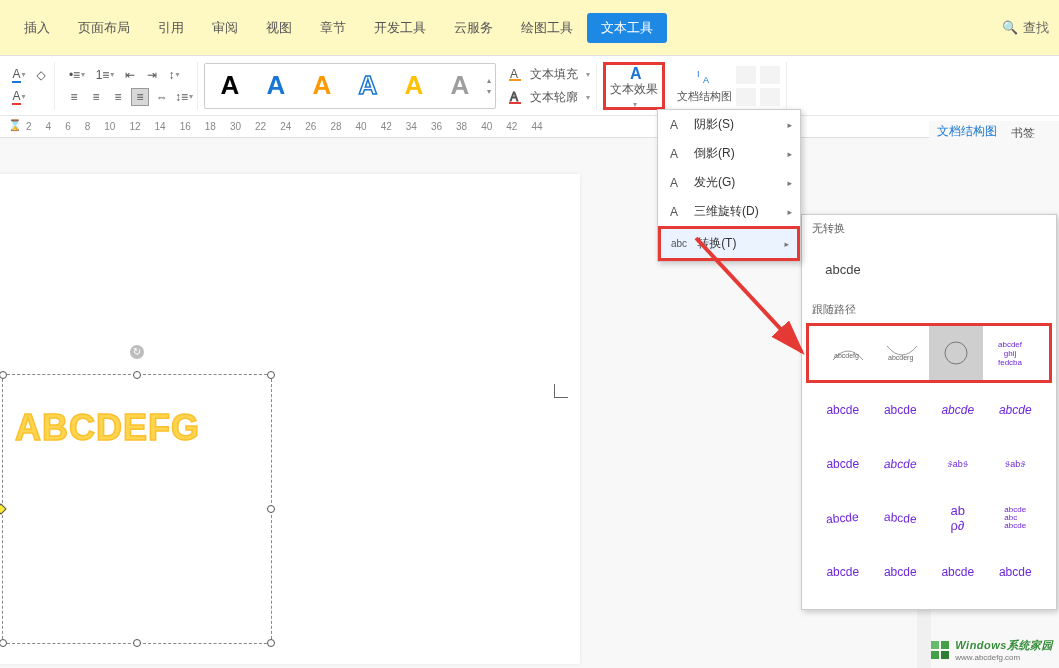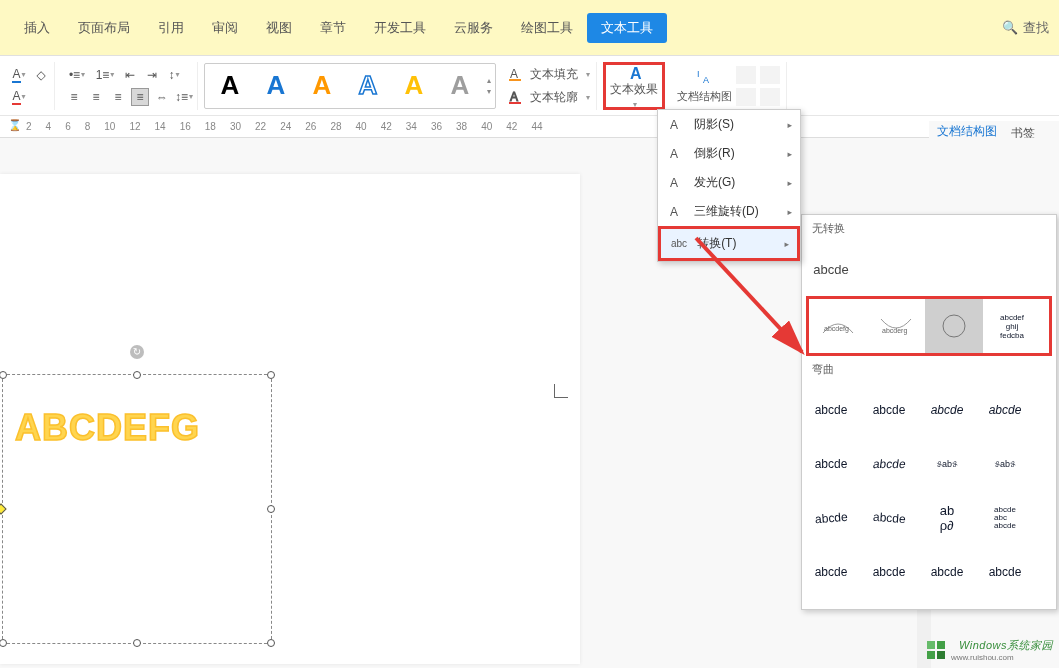--- a/index.html
+++ b/index.html
@@ -61,35 +61,35 @@
 .cursor-mark { position: absolute; left: 554px; top: 210px; width: 14px; height: 14px; border-left: 1px solid #666; border-bottom: 1px solid #666; }
 
 .dropdown-menu { position: absolute; left: 657px; top: 109px; width: 144px; background: #fff; border: 1px solid #ccc; box-shadow: 2px 2px 6px rgba(0,0,0,.2); z-index: 50; }
 .dm-item { display: flex; align-items: center; gap: 10px; padding: 6px 10px; font-size: 12px; color: #333; cursor: pointer; position: relative; }
 .dm-item.hl { border: 3px solid #e53935; background: #eaf3ff; }
 .dm-item svg { width: 16px; height: 16px; }
 .dm-item .arrow { position: absolute; right: 8px; top: 50%; transform: translateY(-50%); font-size: 9px; color: #777; }
 
 .submenu { position: absolute; left: 801px; top: 214px; width: 256px; background: #fff; border: 1px solid #ccc; box-shadow: 2px 2px 6px rgba(0,0,0,.2); z-index: 49; padding-bottom: 10px; }
 .sm-head { font-size: 11px; color: #666; padding: 6px 10px; }
-.sm-cell { width: 58px; height: 54px; display: inline-flex; align-items: center; justify-content: center; font-size: 12px; color: #0f172a; font-family: Arial; }
-.sm-row { display: flex; padding: 0 0; }
+.sm-cell { width: 58px; height: 54px; display: inline-flex; align-items: center; justify-content: center; font-size: 12px; color: #6d28d9; font-family: Arial; }
+.sm-row { display: flex; padding: 0 12px; }
 .sm-row.hl { border: 3px solid #e53935; margin: 0 4px; }
 .sm-cell.sel { background: #cfcfcf; }
 .plain { font-size: 13px; color: #444; }
 
 .red-arrow { position: absolute; z-index: 60; pointer-events: none; }
 
 .sidepanel { position: absolute; right: 0; top: 121px; width: 130px; height: 24px; display: flex; gap: 14px; font-size: 12px; color: #555; background: #f8f8f8; align-items: center; padding-left: 8px; }
 .sidepanel .active { color: #1976d2; border-bottom: 2px solid #1976d2; padding-bottom: 2px; }
 
 .scroll-track { position: absolute; right: 128px; top: 150px; width: 14px; height: 470px; background: #f0f0f0; }
 
 .watermark { position: absolute; right: 6px; bottom: 6px; font-size: 11px; color: #388e3c; display: flex; align-items: center; gap: 4px; font-family: Arial; }
-.watermark .flag { font-weight: normal; margin-left: 8px; }
+.watermark .flag { font-weight: bold; }
 .wm-main { font-style: italic; letter-spacing: 0.5px; }
 </style>
 </head>
 <body>
 
 <div class="menubar">
   <div class="tab">插入</div>
   <div class="tab">页面布局</div>
   <div class="tab">引用</div>
   <div class="tab">审阅</div>
@@ -279,20 +279,21 @@
     <span>转换(T)</span>
       <span class="arrow">▸</span>
   </div>
 </div>
 
 <div class="submenu">
   <div class="sm-head">无转换</div>
   <div class="sm-row">
     <div class="sm-cell plain">abcde</div>
   </div>
+  <div class="sm-head">跟随路径</div>
   <div class="sm-row hl">
     <div class="sm-cell">
         <svg width="40" height="30">
           <path d="M5 22 Q20 4 35 22" stroke="#999" fill="none"></path>
           <text x="6" y="20" font-size="7" fill="#666">abcdefg</text>
         </svg>
       </div>
     <div class="sm-cell">
         <svg width="40" height="30">
           <path d="M5 8 Q20 26 35 8" stroke="#999" fill="none"></path>
@@ -301,21 +302,20 @@
       </div>
     <div class="sm-cell sel">
         <svg width="40" height="30">
           <circle cx="20" cy="15" r="11" stroke="#777" fill="none"></circle>
         </svg>
       </div>
     <div class="sm-cell">
         <span style="font-size:8px;line-height:9px;text-align:center">abcdef<br><span>ghij</span><br>fedcba</span>
       </div>
   </div>
-  <div class="sm-head">弯曲</div>
   <div class="sm-row">
     <div class="sm-cell">abcde</div>
     <div class="sm-cell">abcde</div>
     <div class="sm-cell">
         <span style="font-style:italic">abcde</span>
       </div>
     <div class="sm-cell">
         <span style="font-style:italic">abcde</span>
       </div>
   </div>
@@ -364,15 +364,15 @@
 
 <div class="watermark">
   <svg width="22" height="22">
       <rect x="2" y="2" width="8" height="8" fill="#66bb6a"></rect>
       <rect x="12" y="2" width="8" height="8" fill="#43a047"></rect>
       <rect x="2" y="12" width="8" height="8" fill="#43a047"></rect>
       <rect x="12" y="12" width="8" height="8" fill="#2e7d32"></rect>
     </svg>
   <div>
     <div class="flag wm-main">Windows系统家园</div>
-    <div style="font-size:8px;color:#777">www.ruishou.com</div>
+    <div style="font-size:8px;color:#777">www.abcdefg.com</div>
   </div>
 </div>
 
 </body></html>

